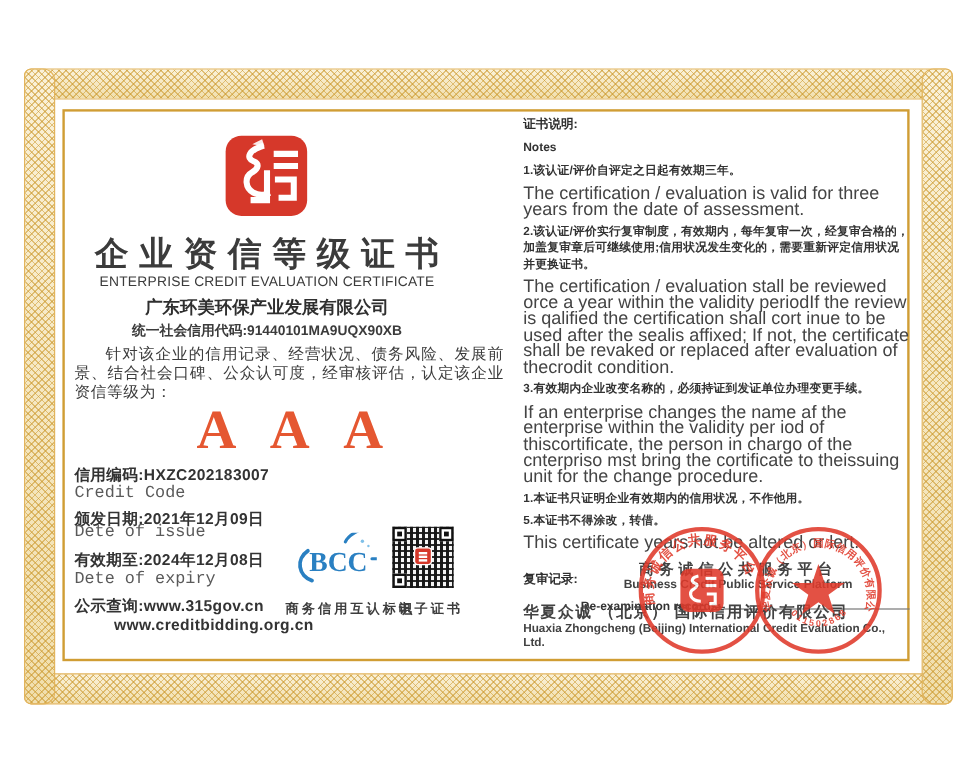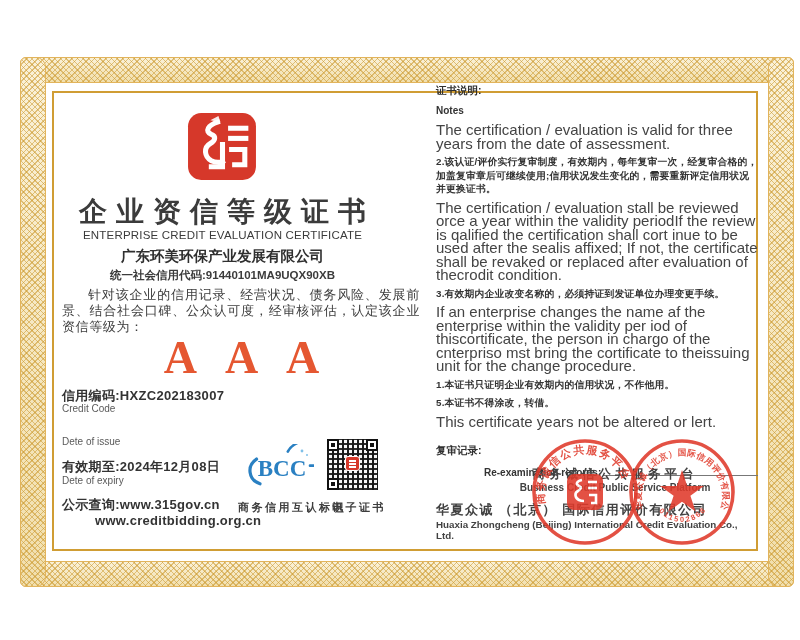--- a/index.html
+++ b/index.html
@@ -28,21 +28,21 @@
     font-size:28px; font-weight:bold; letter-spacing:9px; text-indent:9px; color:#3b3b3b; }
   .title-en { top:229px; font-size:11.5px; letter-spacing:.2px; color:#3b3b3b; font-weight:500;}
   .company  { top:247px; font-size:14.5px; font-weight:bold; color:#2f2f2f; }
   .uscc     { top:268px; font-size:11.5px; font-weight:600; color:#3b3b3b; }
   .para { position:absolute; left:62px; top:287px; width:358px; font-size:13px;
     line-height:16px; letter-spacing:.6px; color:#3c3c3c; text-indent:2em; text-align:justify; font-weight:500;}
   .rating { top:331px; font-family:"Liberation Serif","DejaVu Serif",serif;
     font-size:46px; font-weight:bold; color:#e55731; letter-spacing:28px; text-indent:28px;padding-left:38px; }
 
   .fld   { position:absolute; left:62px; font-size:13px; font-weight:bold; color:#333; letter-spacing:.3px;}
-  .fld-en{ position:absolute; left:62px; font-size:10px; color:#5a5a5a; }
+  .fld-en{ position:absolute; left:62px; font-size:14px; color:#5a5a5a;font-family:Liberation Mono, monospace; }
   .q2 { left:95px; }
 
   .bcc-wrap { position:absolute; left:244px; top:444px; width:70px; height:48px; }
   .mark-label { position:absolute; font-size:11px; font-weight:bold; letter-spacing:2.5px; color:#3d3d3d; }
 
   
   .qr { position:absolute; left:324px; top:436px; width:57px; height:57px; background:#fff; padding:3px; }
   .qr-inner { position:relative; width:51px; height:51px;
     background:
       repeating-linear-gradient(0deg, rgba(20,20,20,.9) 0 2px, rgba(0,0,0,0) 2px 5px),
@@ -50,21 +50,21 @@
   }
   .finder { position:absolute; width:12px; height:12px; border:2px solid #111; background:#fff; }
   .finder::after { content:""; position:absolute; left:2px; top:2px; width:4px; height:4px; background:#111; }
   .f-tl { left:0; top:0; } .f-tr { right:0; top:0; } .f-bl { left:0; bottom:0; }
   .qr-seal { position:absolute; left:18px; top:17px; width:15px; height:15px; background:#d6382a;
     border-radius:3px; border:1px solid #fff; }
   .qr-seal::after { content:""; position:absolute; left:3px; top:3px; width:7px; height:2px;
     background:#fff; box-shadow:0 3px 0 #fff, 0 6px 0 #fff; }
 
   
-  .notes { position:absolute; left:436px; top:84px; width:322px; }
+  .notes { position:absolute; left:436px; top:97px; width:322px; }
   .notes .h-cn { font-size:10.5px; font-weight:bold; color:#2f2f2f; margin-bottom:7px; }
   .notes .h-en { font-size:10px; font-weight:bold; color:#333; margin-bottom:7px; }
   .notes .n-cn { font-size:9.8px; font-weight:600; color:#333; line-height:13.5px; margin:5px 0; letter-spacing:.2px;}
   .notes .n-en { font-size:15px; color:#444; line-height:13.5px; margin:5px 0; }
   .review { margin-top:16px; }
   .review .r-cn { font-size:10.5px; font-weight:bold; color:#2f2f2f; margin-bottom:8px; }
   .review .r-en { font-size:10px; font-weight:bold; color:#333; display:flex; align-items:baseline;padding-left:48px; }
   .review .r-line { flex:1; border-bottom:1px solid #777; height:10px; margin-left:2px;}
 
   
@@ -104,20 +104,21 @@
   <div class="ctr title-cn">企业资信等级证书</div>
   <div class="ctr title-en">ENTERPRISE CREDIT EVALUATION CERTIFICATE</div>
   <div class="ctr company">广东环美环保产业发展有限公司</div>
   <div class="ctr uscc">统一社会信用代码:91440101MA9UQX90XB</div>
 
   <div class="para">针对该企业的信用记录、经营状况、债务风险、发展前景、结合社会口碑、公众认可度，经审核评估，认定该企业资信等级为：</div>
   <div class="ctr rating">AAA</div>
 
   <div class="fld" style="top:387px;">信用编码:HXZC202183007</div>
   <div class="fld-en" style="top:403px;">Credit Code</div>
+  <div class="fld" style="top:424px;">颁发日期:2021年12月09日</div>
   <div class="fld-en" style="top:436px;">Dete of issue</div>
   <div class="fld" style="top:458px;">有效期至:2024年12月08日</div>
   <div class="fld-en" style="top:475px;">Dete of expiry</div>
   <div class="fld" style="top:496px;">公示查询:www.315gov.cn</div>
   <div class="fld q2" style="top:513px;">www.creditbidding.org.cn</div>
 
   <div class="bcc-wrap">
     <svg viewBox="0 0 70 48" width="70" height="48">
       <g transform="rotate(-8 35 24)">
         <path d="M 66 26 A 31 14 0 1 0 46 9" stroke="#2a80c2" stroke-width="2.6" fill="none" stroke-linecap="round"></path>
@@ -137,20 +138,21 @@
       <span class="finder f-bl"></span>
       <span class="qr-seal"></span>
     </div>
   </div>
   <div class="mark-label" style="left:332px; top:500px;">电子证书</div>
 
   <div class="notes">
     <p class="h-cn">证书说明:</p>
     <p class="h-en">Notes</p>
 
+    <p class="n-cn">1.该认证/评价自评定之日起有效期三年。</p>
     <p class="n-en">The certification / evaluation is valid for three years from the date of assessment.</p>
     <p class="n-cn">2.该认证/评价实行复审制度，有效期内，每年复审一次，经复审合格的，加盖复审章后可继续使用;信用状况发生变化的，需要重新评定信用状况并更换证书。</p>
     <p class="n-en">The certification / evaluation stall be reviewed orce a year within the validity periodIf the review is qalified the certification shall cort inue to be used after the sealis affixed; If not, the certificate shall be revaked or replaced after evaluation of thecrodit condition.</p>
     <p class="n-cn">3.有效期内企业改变名称的，必须持证到发证单位办理变更手续。</p>
     <p class="n-en">If an enterprise changes the name af the enterprise within the validity per iod of thiscortificate, the person in chargo of the cnterpriso mst bring the cortificate to theissuing unit for the change procedure.</p>
     <p class="n-cn">1.本证书只证明企业有效期内的信用状况，不作他用。</p>
     <p class="n-cn">5.本证书不得涂改，转借。</p>
     <p class="n-en">This certificate years not be altered or lert.</p>
 
     <div class="review">

